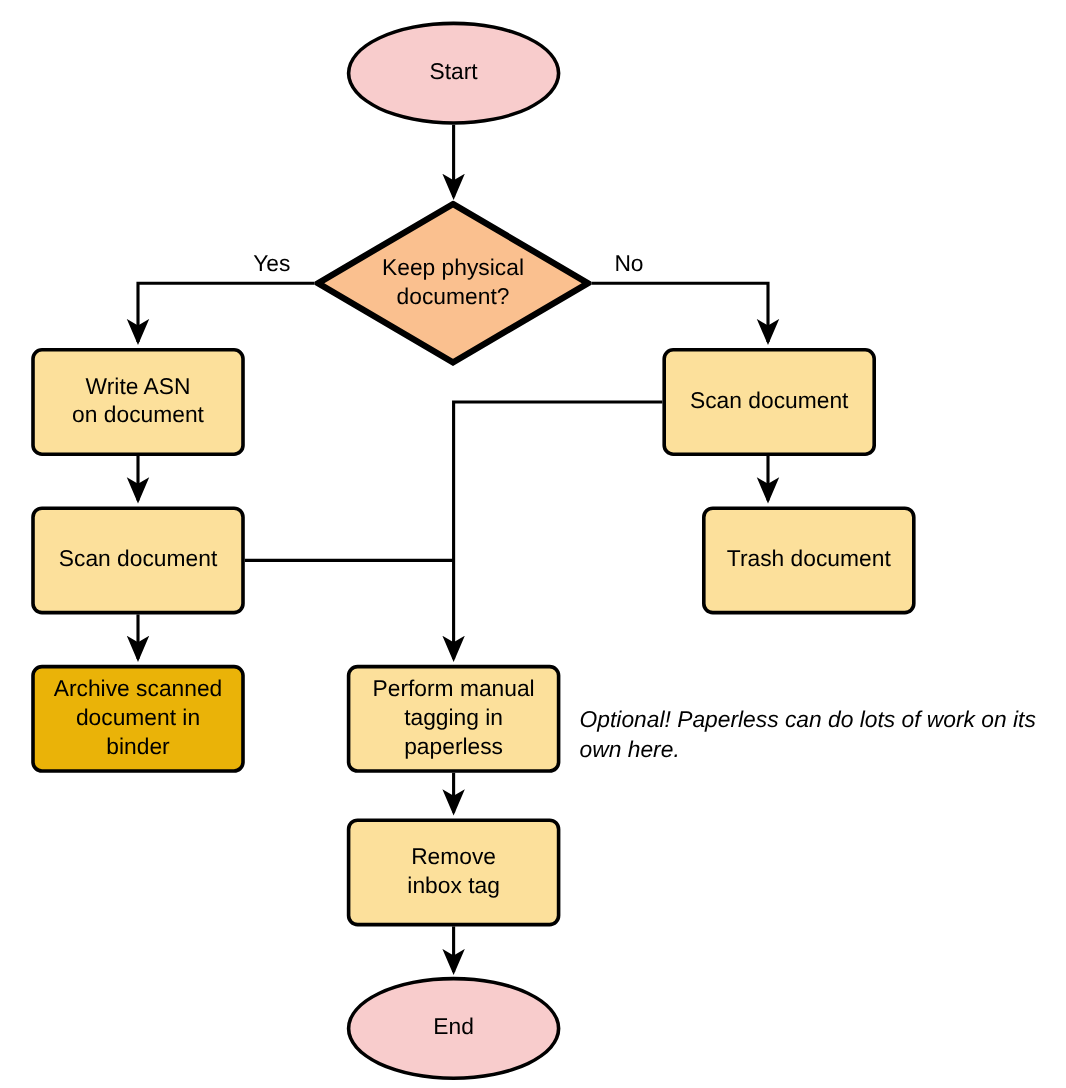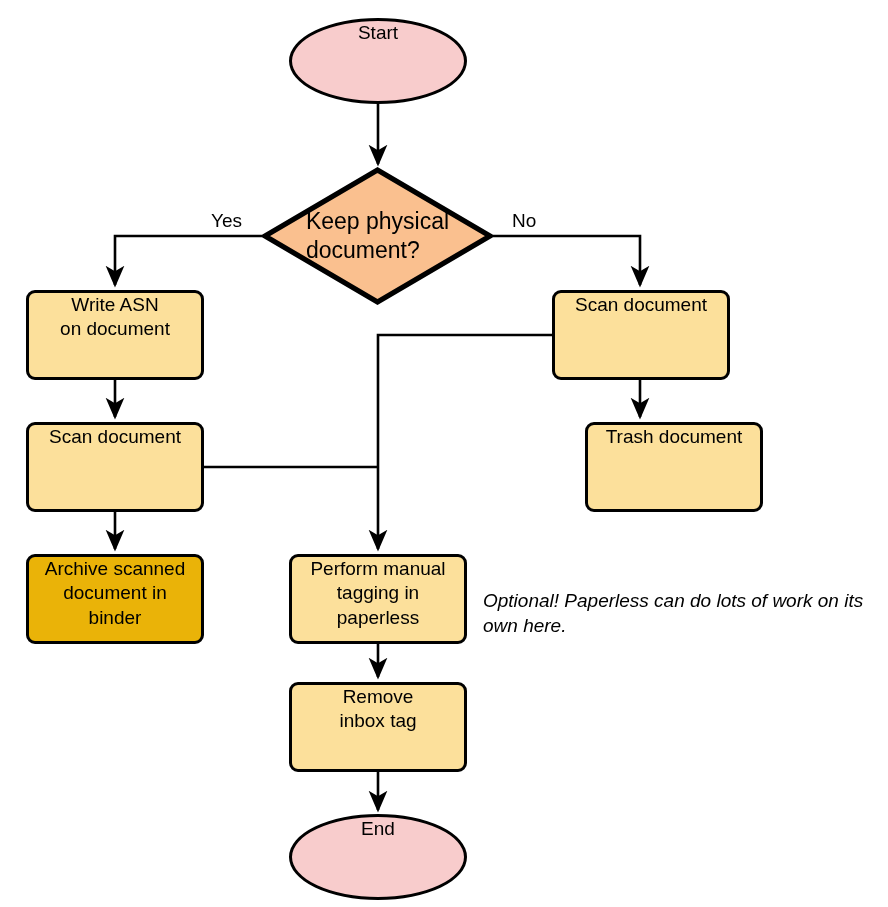--- a/index.html
+++ b/index.html
@@ -24,20 +24,21 @@
     position: absolute;
     left: 0;
     top: 0;
     width: 888px;
     height: 907px;
   }
   .node {
     position: absolute;
     box-sizing: border-box;
     display: flex;
+    align-items: center;
     justify-content: center;
     text-align: center;
     color: #000000;
     font-size: 19px;
     line-height: 1.28;
     z-index: 3;
     white-space: pre-line;
   }
   .node-terminator {
     border: 3px solid #000000;
@@ -57,21 +58,22 @@
   .node-decision-shape {
     position: absolute;
     left: 0;
     top: 0;
     width: 100%;
     height: 100%;
   }
   .node-decision-label {
     position: relative;
     z-index: 2;
-    font-size: 23px;
+    text-align: center;
+    font-size: 19px;
     line-height: 1.28;
     color: #000000;
     white-space: pre-line;
   }
   .edge-label {
     position: absolute;
     z-index: 4;
     font-size: 19px;
     color: #000000;
     background: #ffffff;

